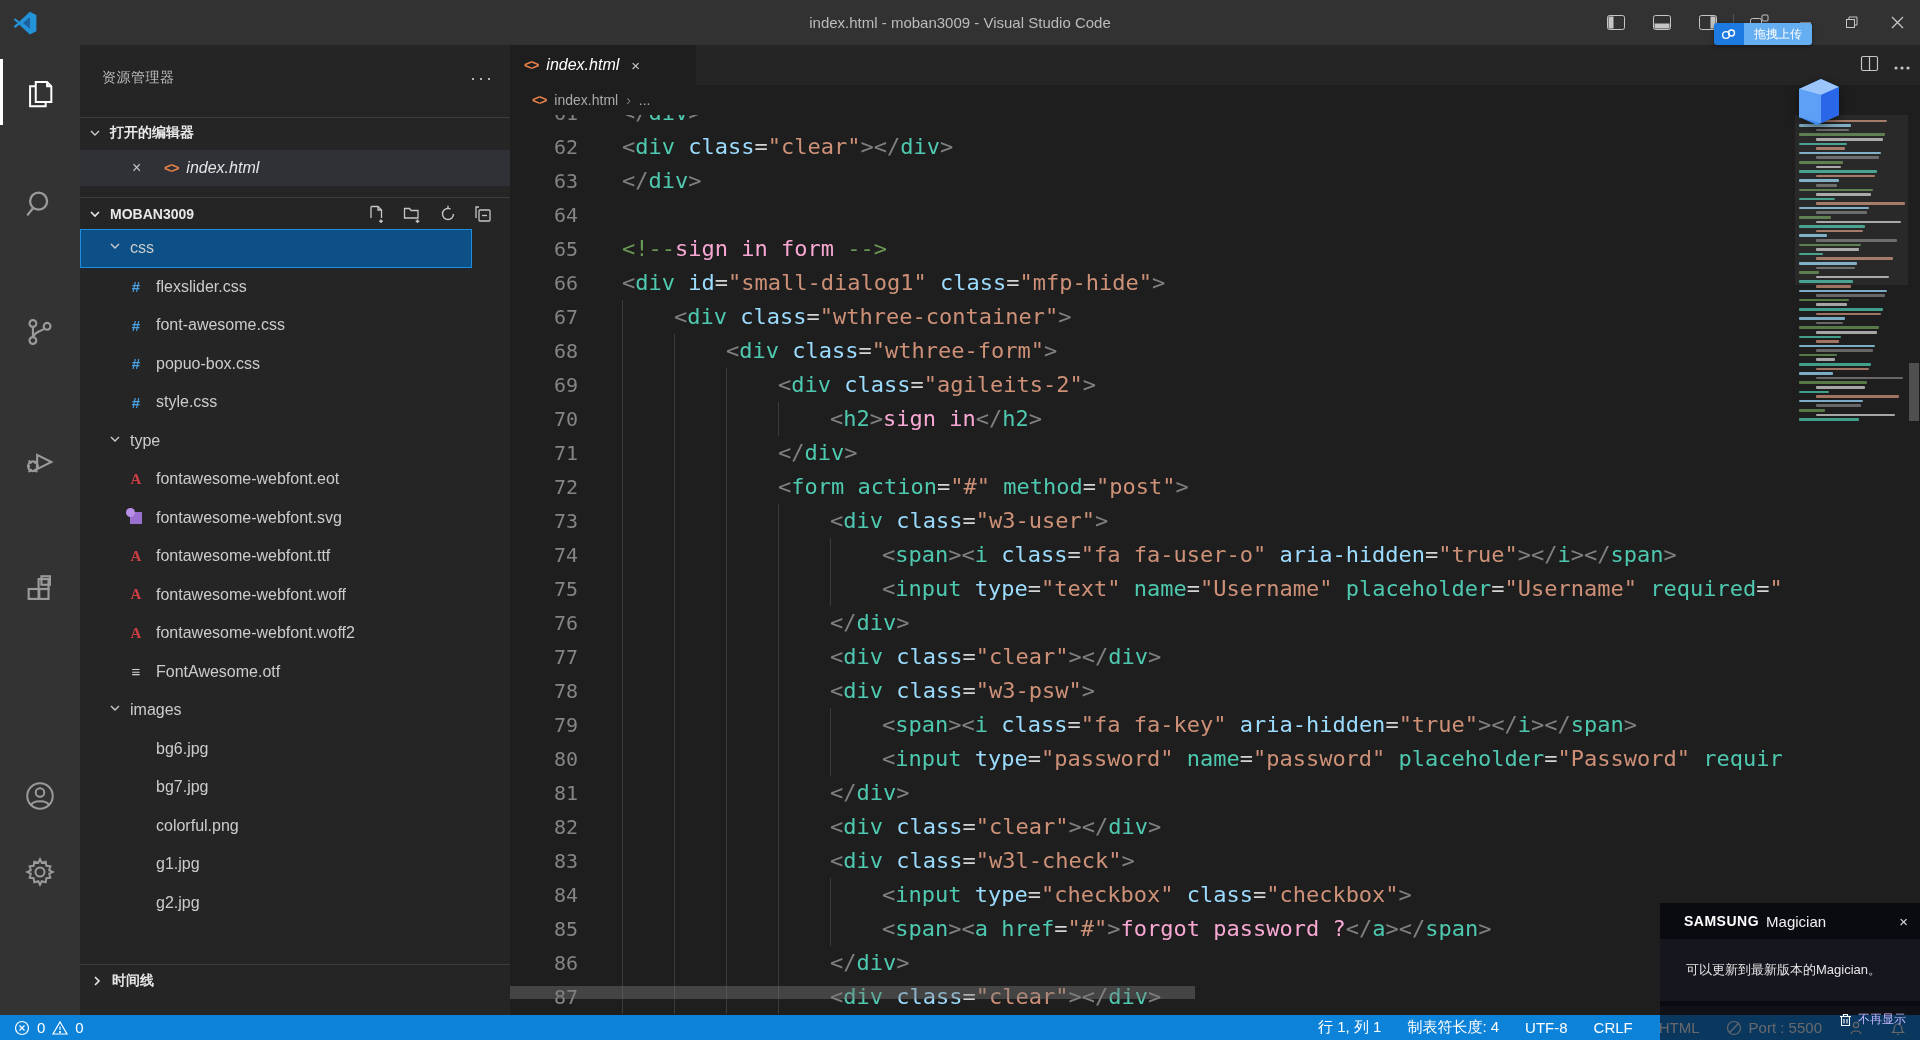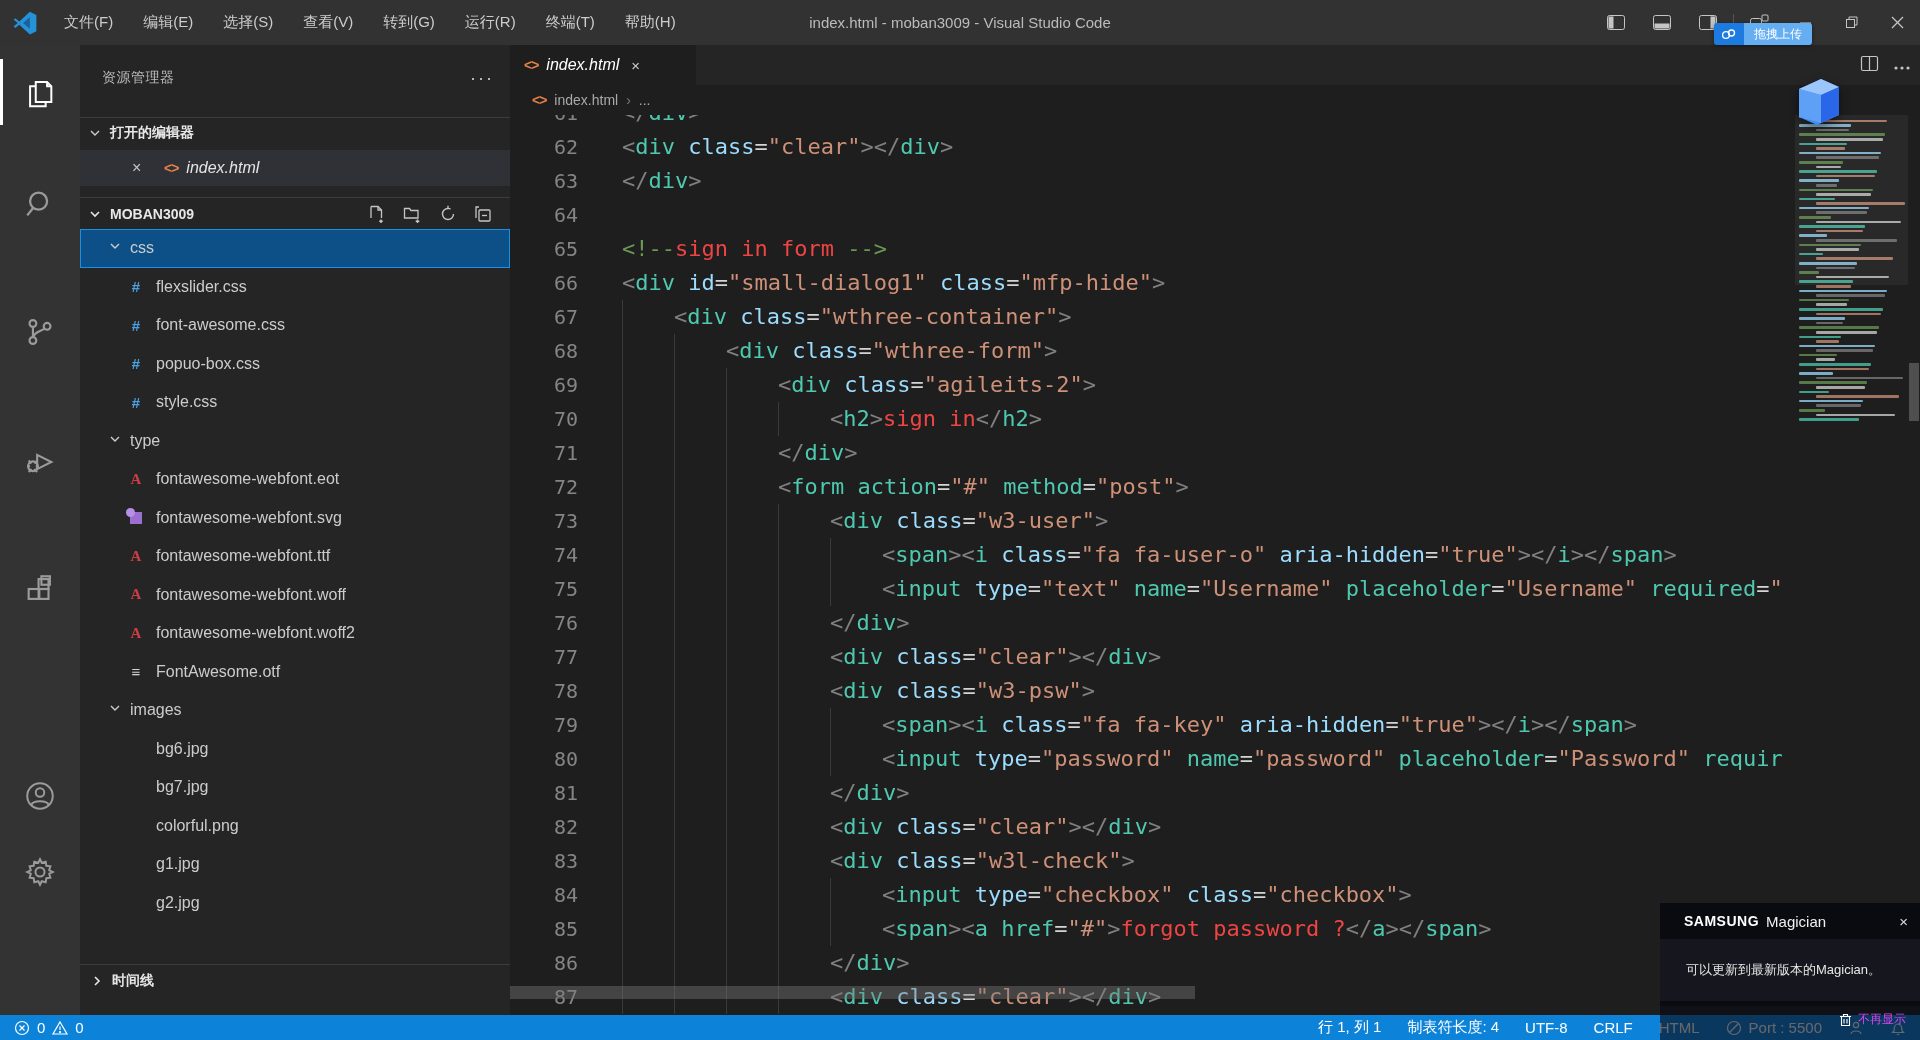--- a/index.html
+++ b/index.html
@@ -38,21 +38,21 @@
   .chev { width:14px; height:14px; flex:0 0 auto; }
   .oe-row { position:absolute; left:0; top:105px; width:430px; height:36px; background:#2f3136;
             display:flex; align-items:center; font-size:16px; }
   .oe-close { width:18px; margin-left:52px; color:#c5c5c5; font-size:16px; }
   .code-ic { color:#e8824a; font-weight:bold; font-size:14px; letter-spacing:-1px; margin:0 8px 0 14px; }
   .oe-name { font-style:italic; color:#e4e4e4; }
   .proj-head { top:152px; height:32px; }
   .proj-actions { margin-left:auto; display:flex; gap:17px; padding-right:18px; color:#c5c5c5; }
   .proj-actions svg { display:block; }
   #tree { position:absolute; left:0; top:184px; width:430px; }
-  .trow { position:absolute; left:0; width:430px; height:38.5px; display:flex; align-items:center; font-size:16px; color:#cccccc; }
+  .trow { position:absolute; left:0; width:392px; height:38.5px; display:flex; align-items:center; font-size:16px; color:#cccccc; }
   .trow.file { padding-left:46px; }
   .trow.folder { padding-left:28px; font-size:16px; }
   .trow.selected { background:#0c5087; outline:1px solid #1d8fe0; outline-offset:-1px; }
   .fi { width:20px; height:18px; margin-right:10px; display:inline-flex; align-items:center; justify-content:center; font-size:15px; font-weight:bold; flex:0 0 auto; }
   .fi-css { color:#4aa0e0; }
   .fi-font { color:#cc3e44; font-family:"Liberation Serif", serif; }
   .fi-otf { color:#d4d4d4; font-weight:normal; }
   .fi-svg i { display:block; width:12px; height:12px; background:#9b6fd0; position:relative; }
   .fi-svg i::before { content:""; position:absolute; left:-4px; top:-4px; width:9px; height:9px; border-radius:50%; background:#b88fe8; }
   .folder-chev { margin-right:8px; color:#cccccc; }
@@ -72,21 +72,21 @@
                 font-size:14px; color:#a9a9a9; padding-left:22px; background:#1e1e1e; }
   .breadcrumb .code-ic { margin:0 8px 0 0; }
   .bc-sep { margin:0 8px; color:#7a7a7a; }
   .code-scroll { position:absolute; left:0; top:70px; right:125px; bottom:0; overflow:hidden; }
   .code-lines { margin-top:-19px; font-family:"DejaVu Sans Mono", monospace; font-size:22px; line-height:34px; white-space:pre; }
   .cline { height:34px; display:flex; }
   .lnum { display:inline-block; width:68px; flex:0 0 68px; text-align:right; color:#858585; font-size:20px; margin-right:44px; }
   .ind { display:inline-block; width:52px; flex:0 0 52px; border-left:1px solid #3a3a3a; }
   .tk-t { color:#4ec9b0; } .tk-p { color:#808080; } .tk-a { color:#9cdcfe; }
   .tk-g { color:#4ec9b0; } .tk-s { color:#ce9178; } .tk-o { color:#d4d4d4; }
-  .tk-x { color:#ef4444; } .tk-c { color:#6a9955; } .tk-w { }
+  .tk-x { color:#f9a8d4; } .tk-c { color:#6a9955; } .tk-w { }
   .hscroll { position:absolute; left:0; top:941px; width:685px; height:13px; background:rgba(121,121,121,.42); z-index:6; }
   .minimap { position:absolute; right:12px; top:70px; width:113px; bottom:0; background:#1e1e1e; overflow:hidden; }
   .mm-row { height:4.6px; }
   .mm-bar { height:2.6px; border-radius:1px; }
   .mm-viewport { position:absolute; right:12px; top:70px; width:113px; height:170px; background:rgba(255,255,255,.05); z-index:2; }
   .vscroll { position:absolute; right:1px; top:318px; width:10px; height:58px; background:#4f4f4f; z-index:6; }
   .float-widget { position:absolute; right:75px; top:30px; width:54px; height:62px; z-index:8; filter:drop-shadow(0 3px 5px rgba(0,0,0,.5)); }
 
   
   .statusbar { position:absolute; left:0; top:1015px; width:1920px; height:25px; background:#0d82d9; color:#ffffff;
@@ -100,44 +100,34 @@
   .sam-popup { position:absolute; left:1660px; top:903px; width:260px; height:137px; z-index:50; }
   .sam-top { position:absolute; left:0; top:0; width:260px; height:103px; background:#0a0a11; }
   .sam-head { display:flex; align-items:center; height:36px; padding:0 12px 0 24px; color:#ffffff; }
   .sam-brand { font-weight:bold; font-size:14px; letter-spacing:.5px; }
   .sam-prod { font-size:15px; margin-left:7px; color:#f0f0f0; }
   .sam-close { margin-left:auto; color:#dddddd; font-size:15px; }
   .sam-body { margin:0 0 0 0; height:62px; background:#16161e; display:flex; align-items:center; padding-left:26px;
               font-size:13px; color:#e6e6e6; }
   .sam-foot { position:absolute; left:0; top:103px; width:260px; height:34px; background:rgba(8,10,18,.62);
               display:flex; justify-content:flex-end; align-items:flex-start; padding:5px 14px 0 0; }
-  .sam-dismiss { display:flex; align-items:center; gap:6px; color:#d946ef; font-size:12px; }
+  .sam-dismiss { display:flex; align-items:center; gap:6px; color:#c4b5fd; font-size:12px; }
 
   svg { overflow:visible; }
 </style>
 </head>
 <body>
 
 <div id="stage">
 
   <div class="titlebar">
     <svg class="vslogo" viewBox="0 0 32 32">
       <polygon points="22,2 9,14 4,10 2,12 7,16 2,20 4,22 9,18 22,30 30,26 30,6" fill="#2392d6"></polygon>
       <polygon points="22,9 13.5,16 22,23" fill="#1e5f9e"></polygon>
     </svg>
-    <div class="menubar" id="menubar">
-        <div class="menu-item">文件(F)</div>
-        <div class="menu-item">编辑(E)</div>
-        <div class="menu-item">选择(S)</div>
-        <div class="menu-item">查看(V)</div>
-        <div class="menu-item">转到(G)</div>
-        <div class="menu-item">运行(R)</div>
-        <div class="menu-item">终端(T)</div>
-        <div class="menu-item">帮助(H)</div>
-      </div>
     <div class="win-title">index.html - moban3009 - Visual Studio Code</div>
     <div class="win-controls">
       <span class="wc-icon">
         <svg width="18" height="15" viewBox="0 0 18 15">
             <rect x="0.5" y="0.5" width="17" height="14" rx="2" fill="none" stroke="#c5c5c5"></rect>
             <rect x="1.5" y="1.5" width="5" height="12" fill="#c5c5c5"></rect>
           </svg>
         </span>
       <span class="wc-icon">
         <svg width="18" height="15" viewBox="0 0 18 15">

